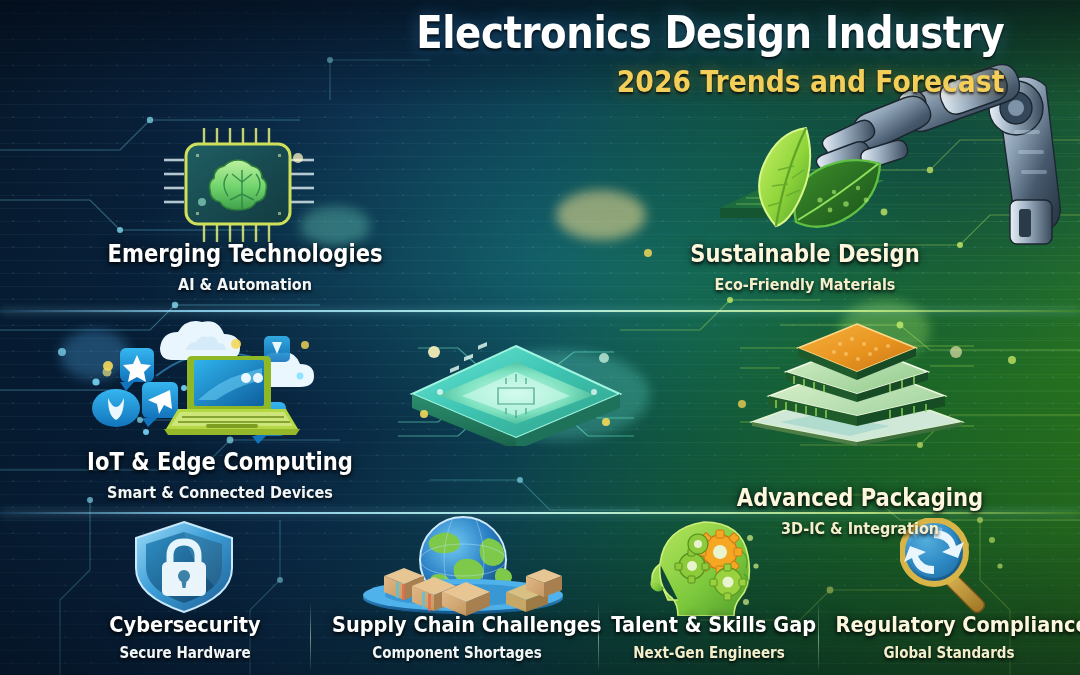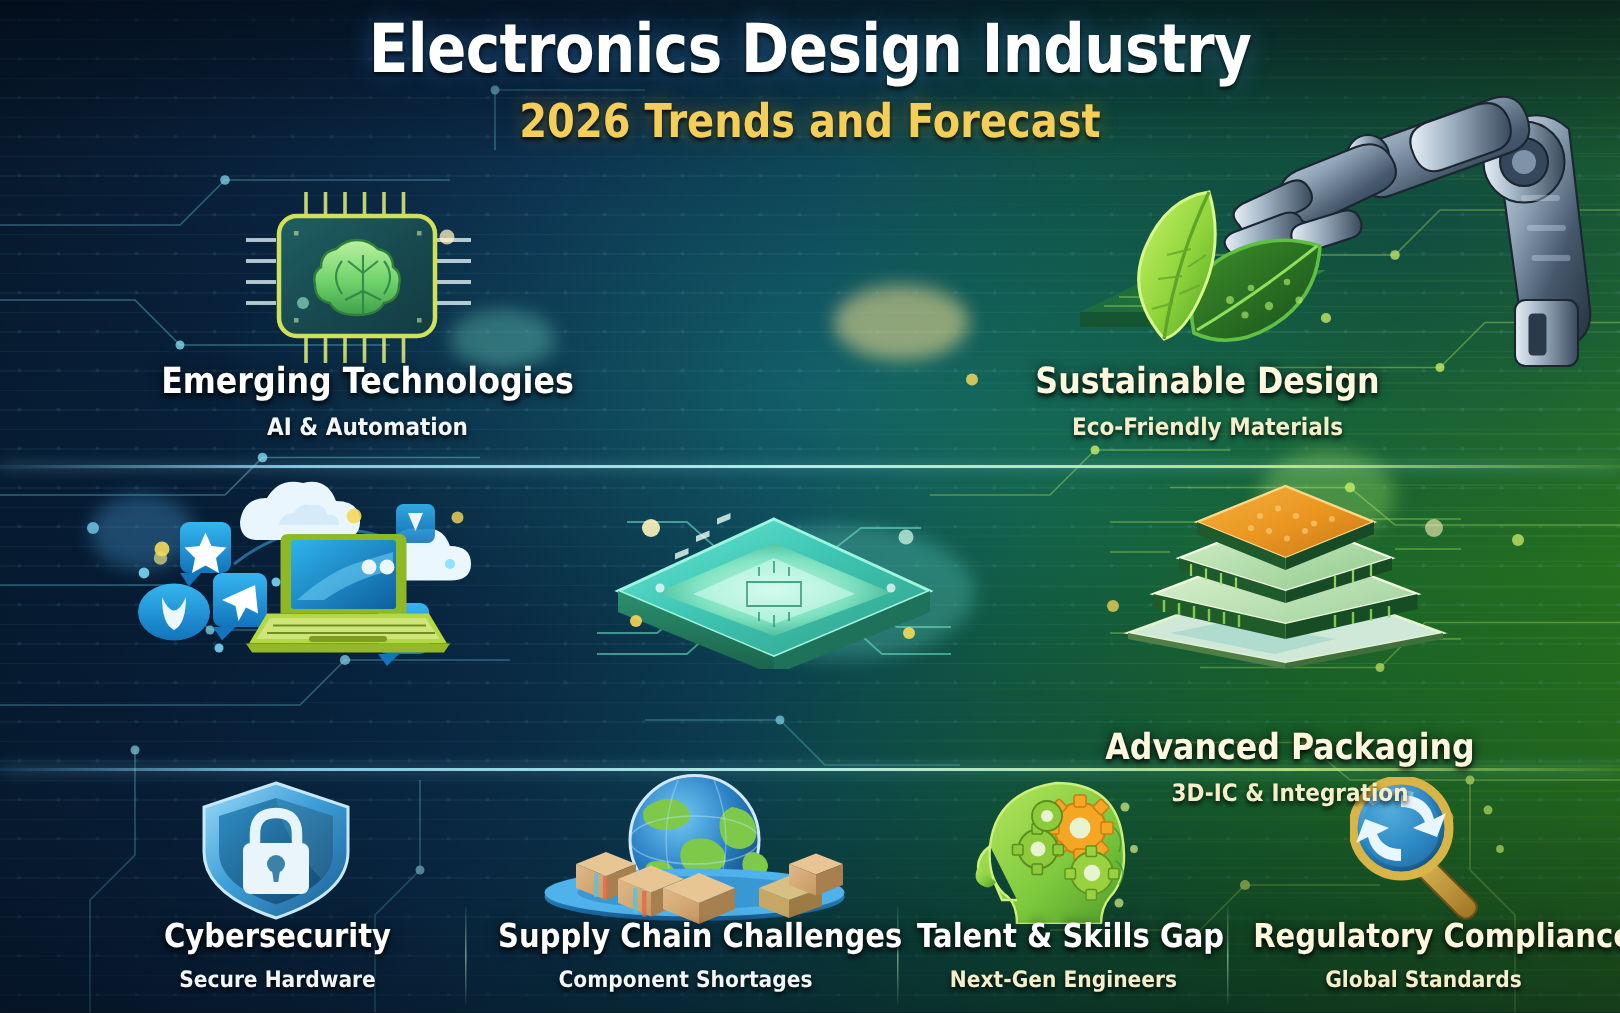--- a/index.html
+++ b/index.html
@@ -83,21 +83,21 @@
     box-shadow: 0 0 9px rgba(160,235,255,.55);
   }
   .vdiv {
     position: absolute; width: 1px;
     background: linear-gradient(180deg, rgba(190,235,200,.05), rgba(200,240,210,.55), rgba(190,235,200,.05));
   }
 
   
   .title-wrap {
     position: absolute; top: 6px; left: 0; right: 0;
-    text-align: center; z-index: 20;
+    text-align: right; z-index: 20;
   }
   .title {
     font-family: "DejaVu Sans", sans-serif;
     font-weight: bold;
     font-size: 45px;
     letter-spacing: -0.5px;
     color: #ffffff;
     transform: scaleX(.86);
     text-shadow:
       0 2px 3px rgba(0,0,0,.75),
@@ -601,20 +601,24 @@
           <circle cx="106" cy="36" r="2"></circle>
           <circle cx="118" cy="41" r="2"></circle>
         <circle cx="130" cy="36" r="2"></circle>
           <circle cx="94" cy="34" r="2"></circle>
           <circle cx="148" cy="28" r="2"></circle>
       </g>
       <circle cx="216" cy="34" r="6" fill="#fff4bd" opacity=".6"></circle>
     </svg>
   </div>
 
+  <div class="cell" style="left:30px;top:448px;width:380px;">
+    <div class="cell-title">IoT &amp; Edge Computing</div>
+    <div class="cell-sub">Smart &amp; Connected Devices</div>
+  </div>
   <div class="cell" style="left:670px;top:448px;width:380px;margin-top:36px;">
     <div class="cell-title cream">Advanced Packaging</div>
     <div class="cell-sub cream">3D-IC &amp; Integration</div>
   </div>
 
   <div class="divider" style="top:512px;"></div>
 
   <div class="iconbox" style="left:126px;top:518px;width:116px;height:96px;">
     <svg width="116" height="96" viewBox="0 0 116 96">
       <defs>

